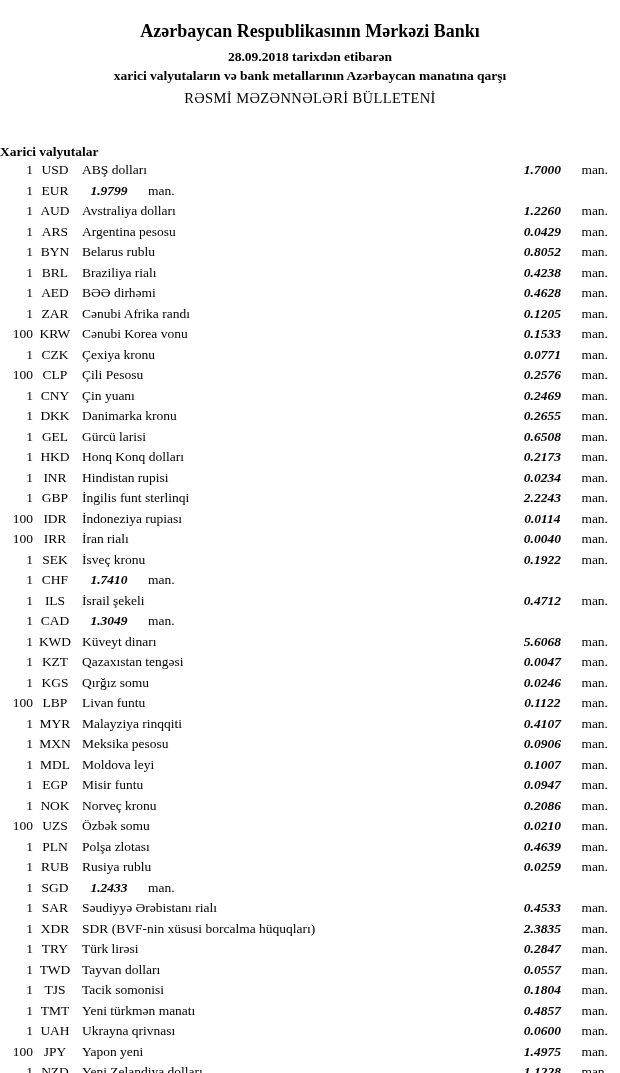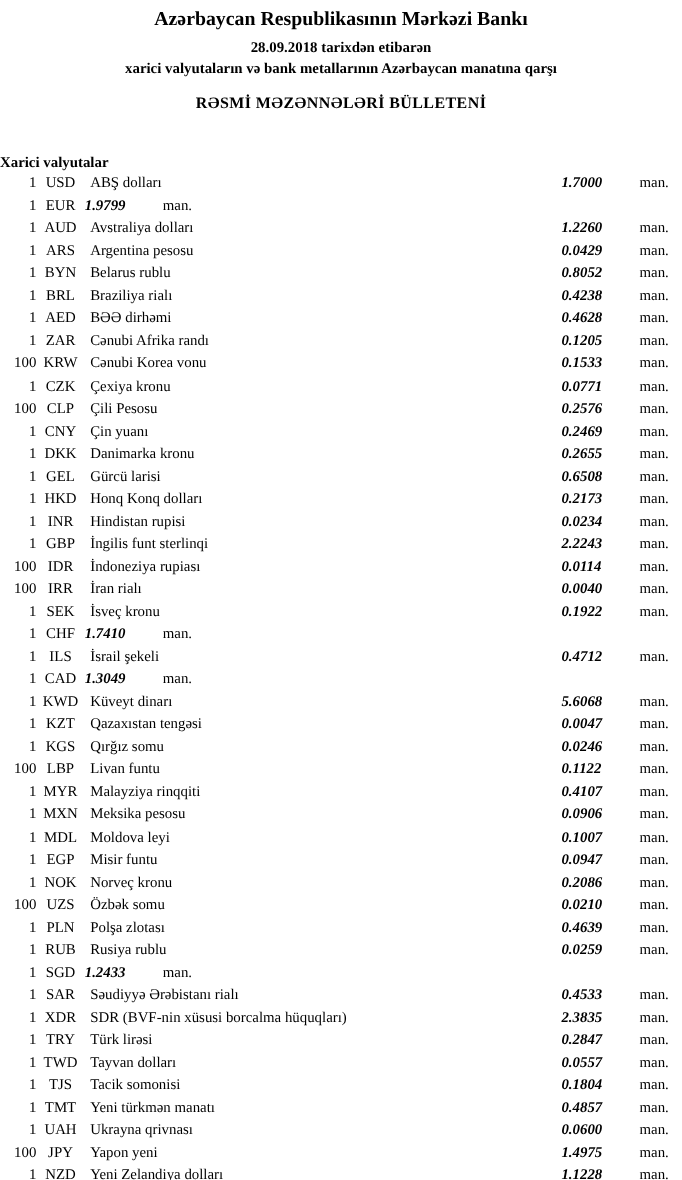--- a/index.html
+++ b/index.html
@@ -7,21 +7,21 @@
   body {
     width: 620px;
     height: 1073px;
     color: #000000;
     font-family: "Liberation Serif", "DejaVu Serif", serif;
     overflow: hidden;
   }
   .page {
     width: 620px;
     height: 900px;
-    padding-top: 6px;
+    padding-top: 20px;
     background: #ffffff;
   }
   .doc-header { text-align: center; }
   .bank-title {
     font-size: 18px;
     font-weight: bold;
     line-height: 22px;
   }
   .date-line {
     margin-top: 7px;
@@ -29,23 +29,23 @@
     font-weight: bold;
     line-height: 16px;
   }
   .subtitle {
     margin-top: 3px;
     font-size: 13.5px;
     font-weight: bold;
     line-height: 16px;
   }
   .bulletin-title {
-    margin-top: 16px;
+    margin-top: 6px;
     font-size: 14.5px;
-    font-weight: bold;
+    font-weight: normal;
     letter-spacing: 0.4px;
     line-height: 17px;
   }
   .section-title {
     margin-top: 37px;
     text-align: left;
     font-size: 13.5px;
     font-weight: bold;
     line-height: 16px;
   }
@@ -72,21 +72,21 @@
   }
   .name {
     flex: 1;
     padding-left: 5px;
     text-align: left;
     overflow: hidden;
   }
   .rate {
     flex: none;
     width: 64px;
-    text-align: left;
+    text-align: center;
     font-weight: bold;
     font-style: italic;
   }
   .unit {
     flex: none;
     margin-left: 7px;
   }
 </style>
 </head>
 <body>

